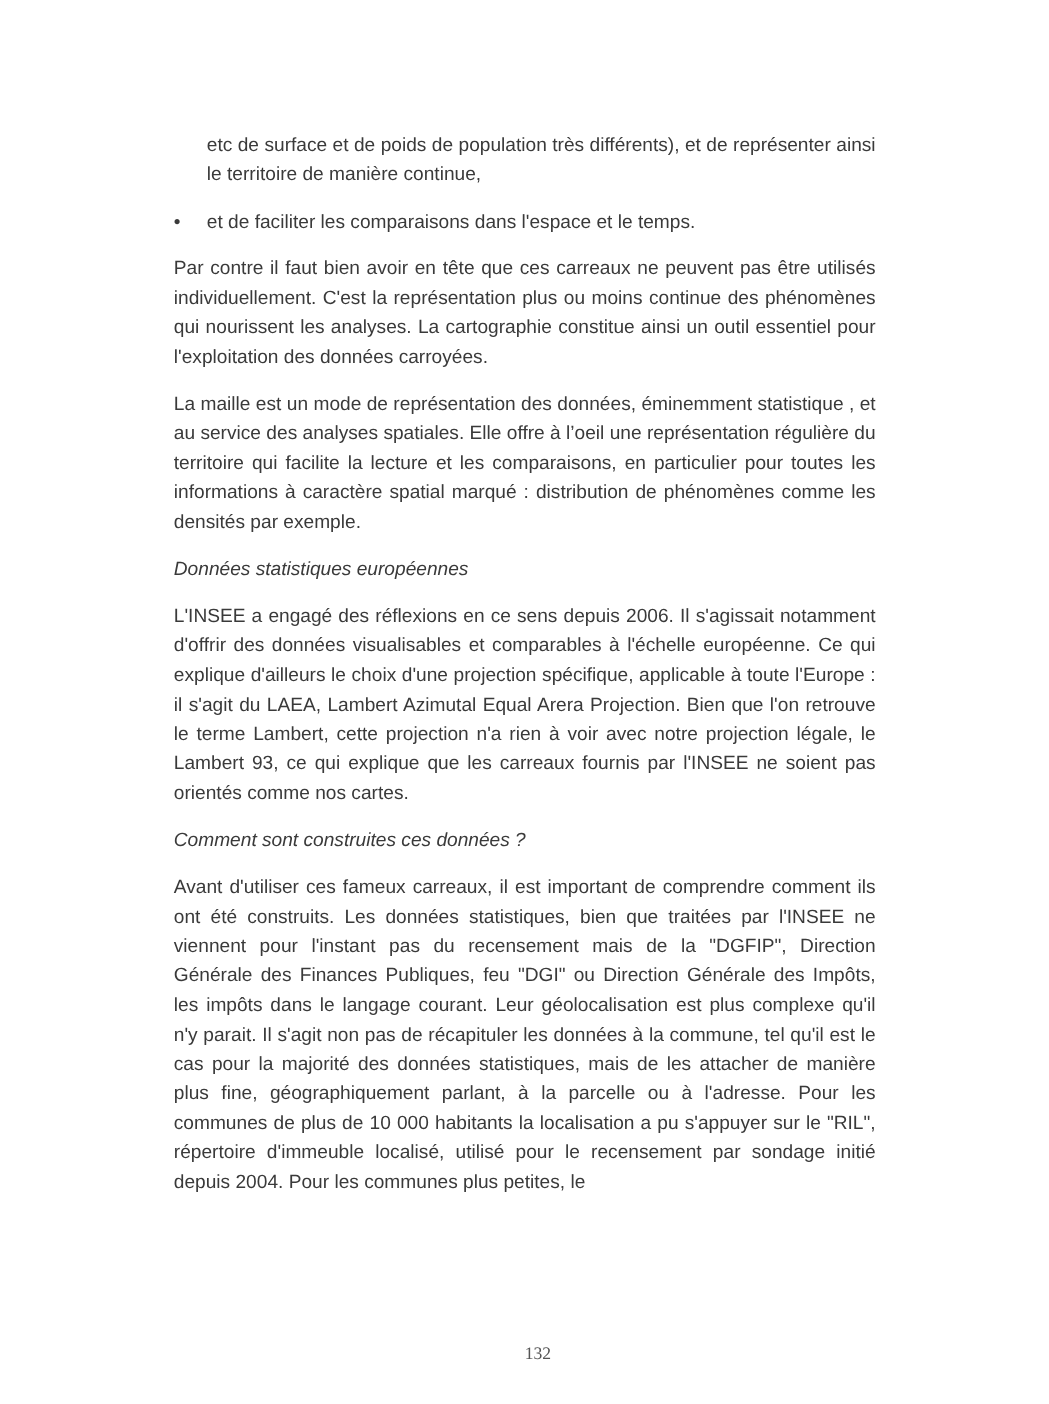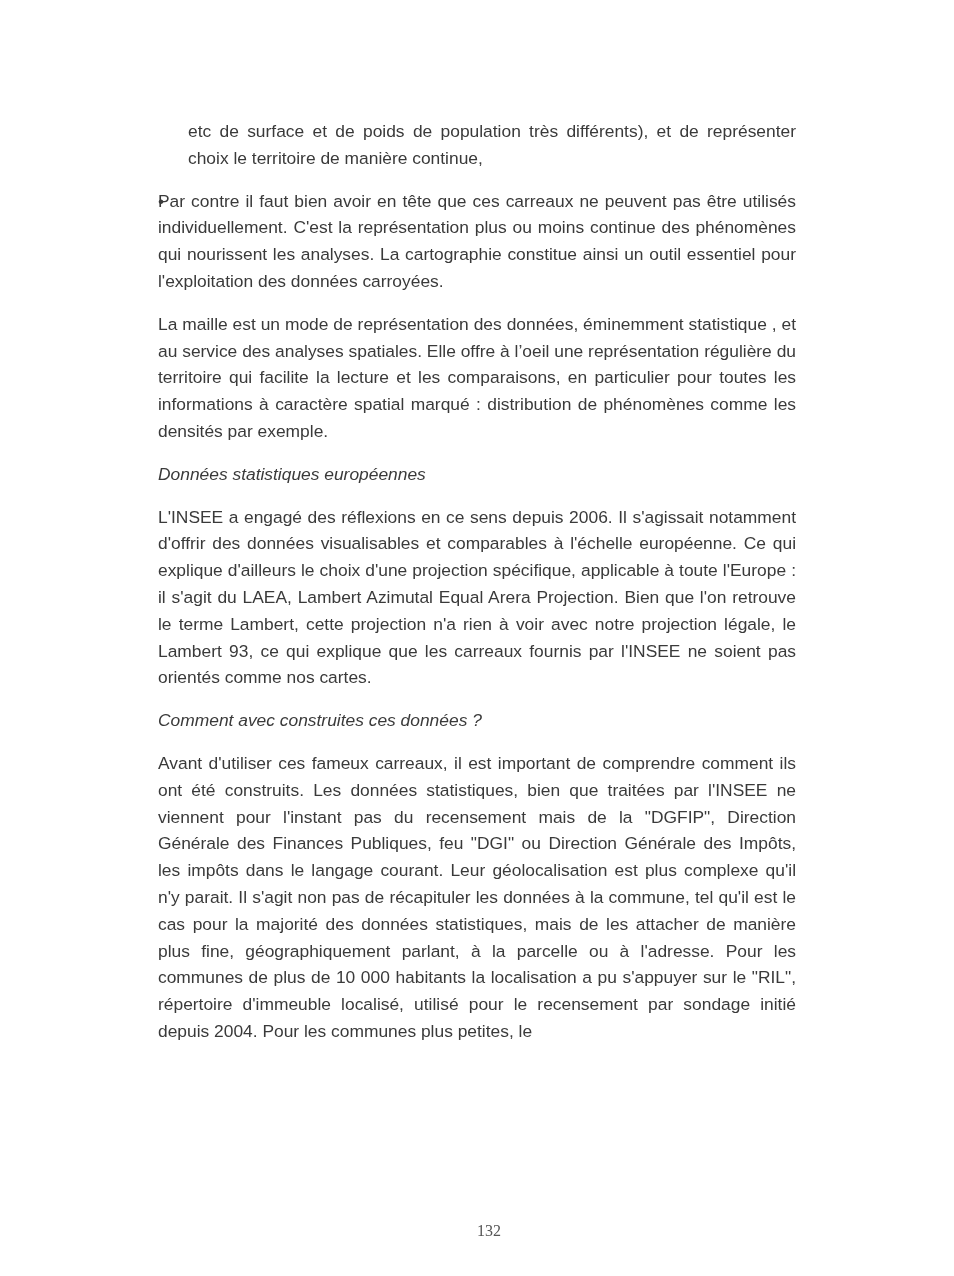--- a/index.html
+++ b/index.html
@@ -18,29 +18,30 @@
   p.heading { margin: 0 0 16px 0; font-style: italic; }
   .page-number {
     position: absolute; left: 0; width: 978px; top: 1222px; text-align: center;
     font-family: "Liberation Serif", serif; font-size: 16px; color: #555555;
   }
 </style>
 </head>
 <body>
 
 <div class="page">
-  <p class="cont">etc de surface et de poids de population très différents), et de représenter choix le territoire de manière continue,</p>
+  <p class="cont">etc de surface et de poids de population très différents), et de représenter ainsi le territoire de manière continue,</p>
 
   <div class="bullet-item">
     <span class="bullet">•</span>
+    <span>et de faciliter les comparaisons dans l'espace et le temps.</span>
   </div>
 
   <p class="para">Par contre il faut bien avoir en tête que ces carreaux ne peuvent pas être utilisés individuellement. C'est la représentation plus ou moins continue des phénomènes qui nourissent les analyses. La cartographie constitue ainsi un outil essentiel pour l'exploitation des données carroyées.</p>
   <p class="para">La maille est un mode de représentation des données, éminemment statistique  , et au service des analyses spatiales. Elle offre à l’oeil une représentation régulière du territoire qui facilite la lecture et les comparaisons, en particulier pour toutes les informations à caractère spatial marqué : distribution de phénomènes comme les densités par exemple.</p>
 
   <p class="heading">Données statistiques européennes</p>
   <p class="para">L'INSEE a engagé des réflexions en ce sens depuis 2006. Il s'agissait notamment d'offrir des données visualisables et comparables à l'échelle européenne. Ce qui explique d'ailleurs le choix d'une projection spécifique, applicable à toute l'Europe : il s'agit du LAEA, Lambert Azimutal Equal Arera Projection. Bien que l'on retrouve le terme Lambert, cette projection n'a rien à voir avec notre projection légale, le Lambert 93, ce qui explique que les carreaux fournis par l'INSEE ne soient pas orientés comme nos cartes.</p>
 
-  <p class="heading">Comment avec construites ces données ?</p>
+  <p class="heading">Comment sont construites ces données ?</p>
   <p class="para">Avant d'utiliser ces fameux carreaux, il est important de comprendre comment ils ont été construits. Les données statistiques, bien que traitées par l'INSEE ne viennent pour l'instant pas du recensement mais de la "DGFIP", Direction Générale des Finances Publiques, feu "DGI" ou Direction Générale des Impôts, les impôts dans le langage courant. Leur géolocalisation est plus complexe qu'il n'y parait. Il s'agit non pas de récapituler les données à la commune, tel qu'il est le cas pour la majorité des données statistiques, mais de les attacher de manière plus fine, géographiquement parlant, à la parcelle ou à l'adresse. Pour les communes de plus de 10 000 habitants la localisation a pu s'appuyer sur le "RIL", répertoire d'immeuble localisé, utilisé pour le recensement par sondage initié depuis 2004.  Pour les communes plus petites, le</p>
 </div>
 
 <div class="page-number">132</div>
 
 </body></html>

